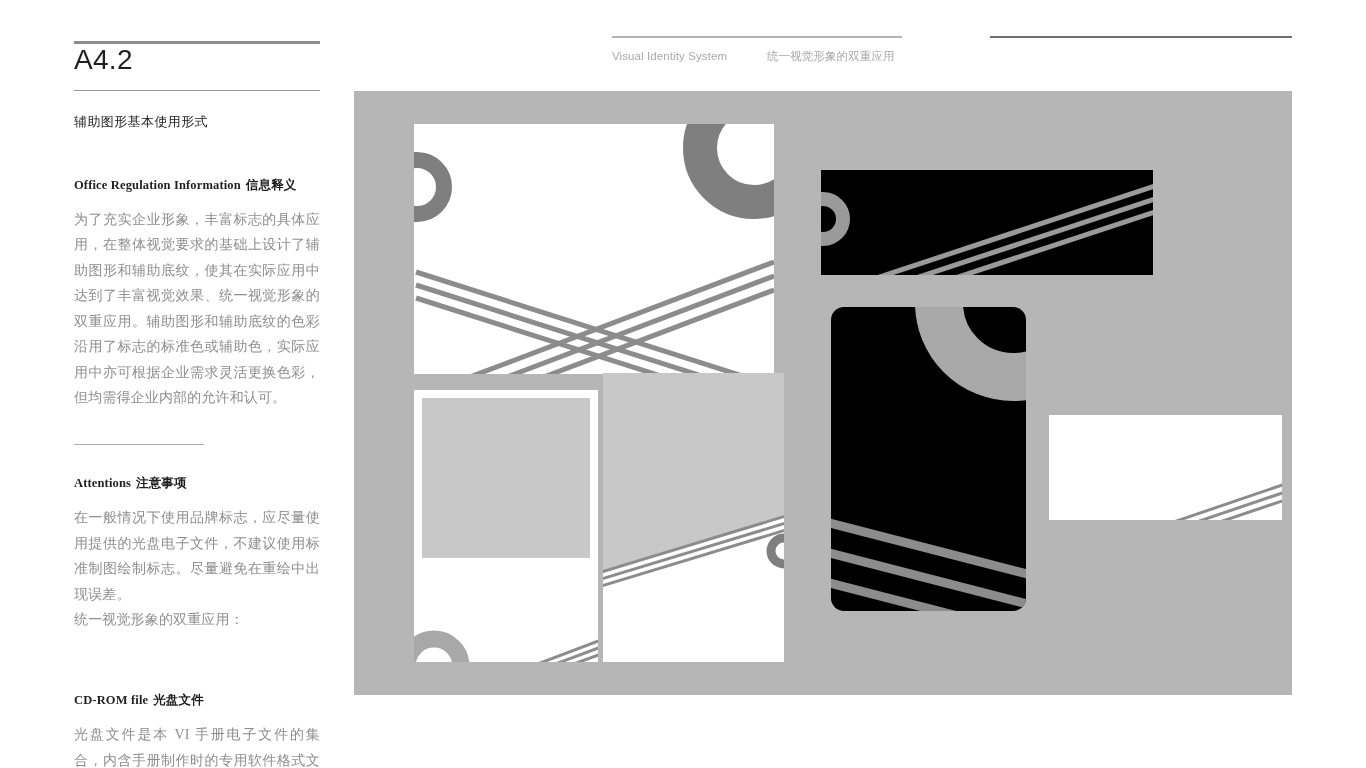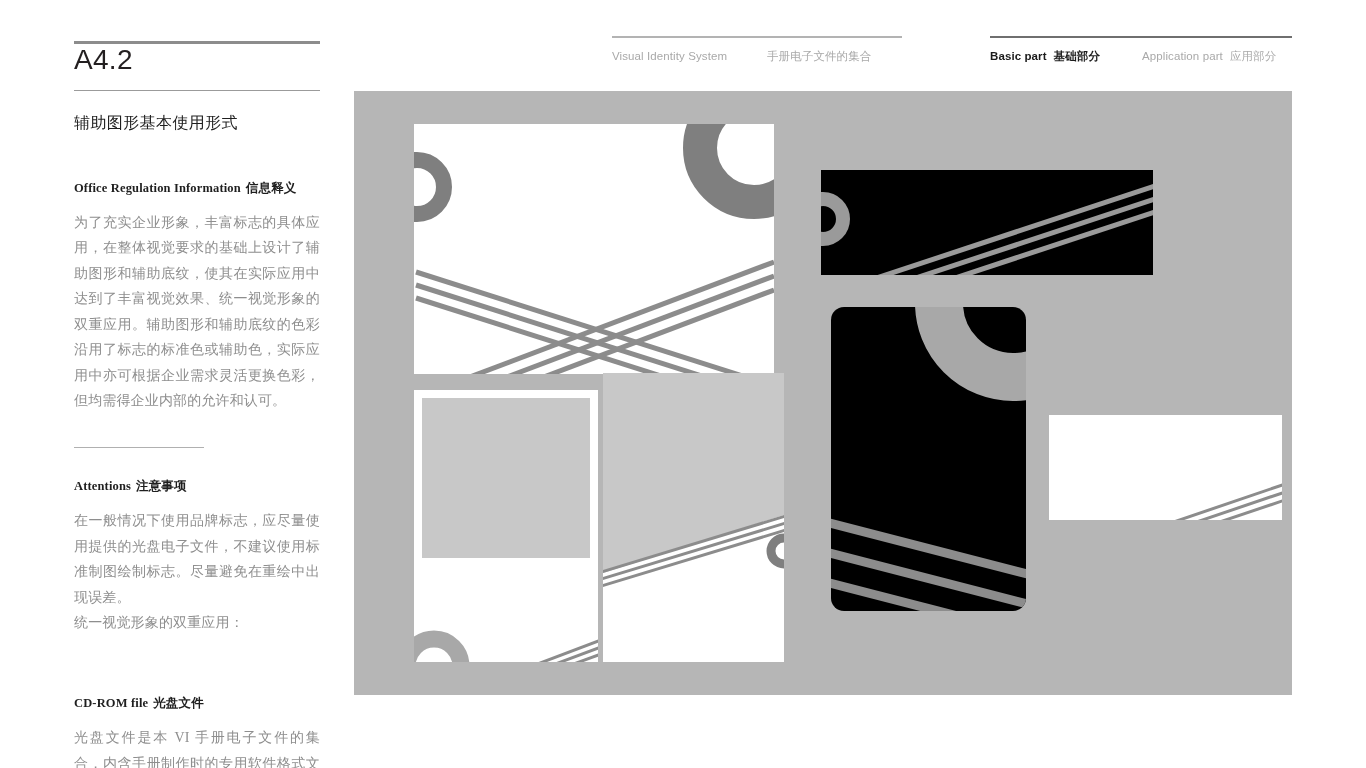--- a/index.html
+++ b/index.html
@@ -74,21 +74,21 @@
     margin: 0 0 14px 0;
     color: #231f20;
     font-weight: normal;
   }
   .rule-mid {
     height: 1.5px;
     background: #9b9b9b;
     width: 246px;
   }
   .subtitle {
-    font-size: 16px;
+    font-size: 13px;
     margin-top: 22px;
     color: #1f1f1f;
     letter-spacing: .4px;
   }
 
   .sect { margin-top: 0; font-family: Liberation Serif, serif; }
   .sect-gap-1 { margin-top: 46px; }
   .sect-head {
     font-size: 12.5px;
     font-weight: bold;
@@ -168,34 +168,26 @@
 </style>
 </head>
 <body>
 
 <div class="hdr">
 
   <div class="hdr-group" id="hdr-vis">
     <div class="hdr-rule"></div>
     <div class="hdr-items">
       <span class="hdr-item">Visual Identity System</span>
-      <span class="hdr-item">手册电子文件的集合</span>
+      <span class="hdr-item">统一视觉形象的双重应用</span>
     </div>
   </div>
 
   <div class="hdr-group" id="hdr-parts">
     <div class="hdr-rule dark"></div>
-    <div class="hdr-items">
-      <span class="hdr-item active">
-        <span>Basic part</span><span class="cn">基础部分</span>
-      </span>
-      <span class="hdr-item">
-        <span>Application part</span><span class="cn">应用部分</span>
-      </span>
-    </div>
   </div>
 
 </div>
 
 <div class="leftcol">
 
   <div class="rule-top"></div>
   <div class="doc-code">A4.2</div>
   <div class="rule-mid"></div>
   <div class="subtitle">辅助图形基本使用形式</div>

